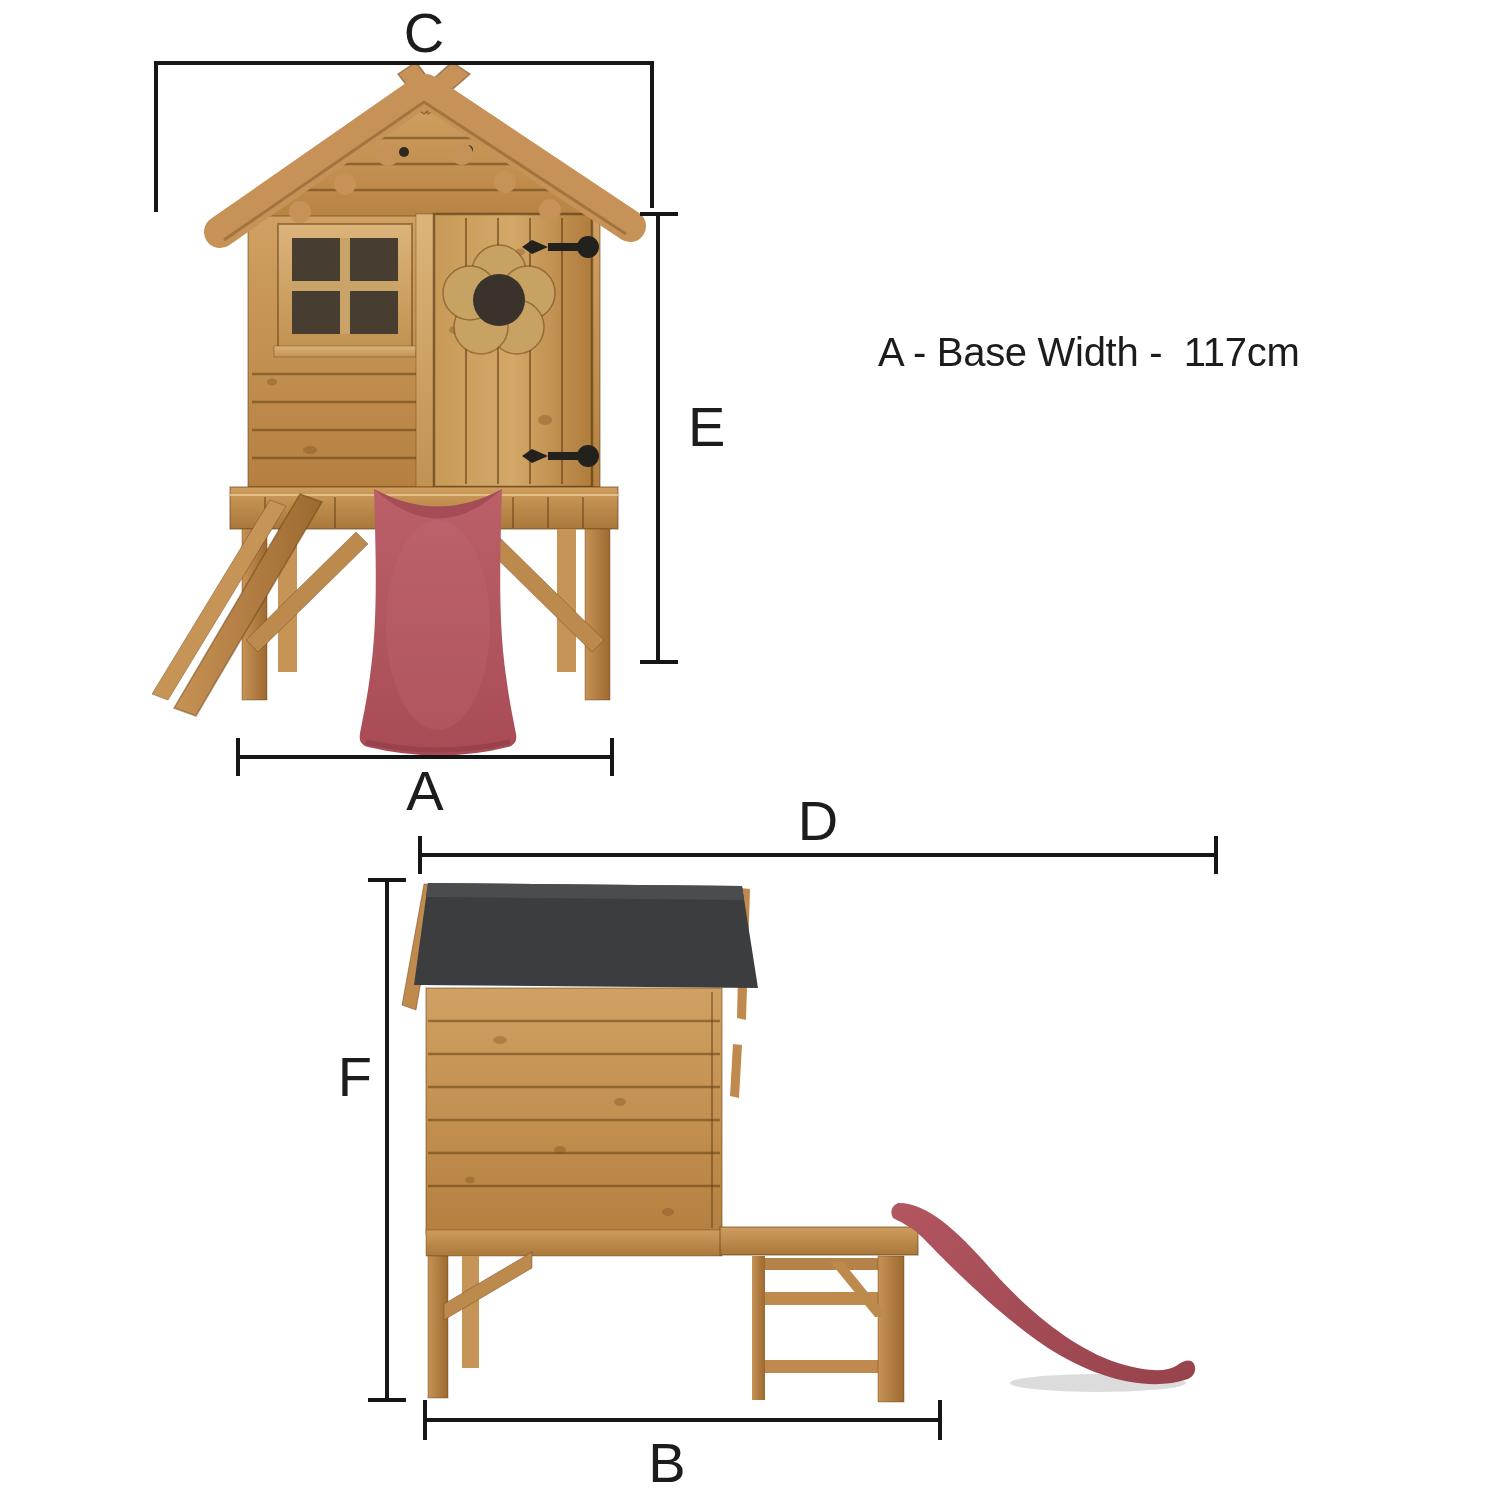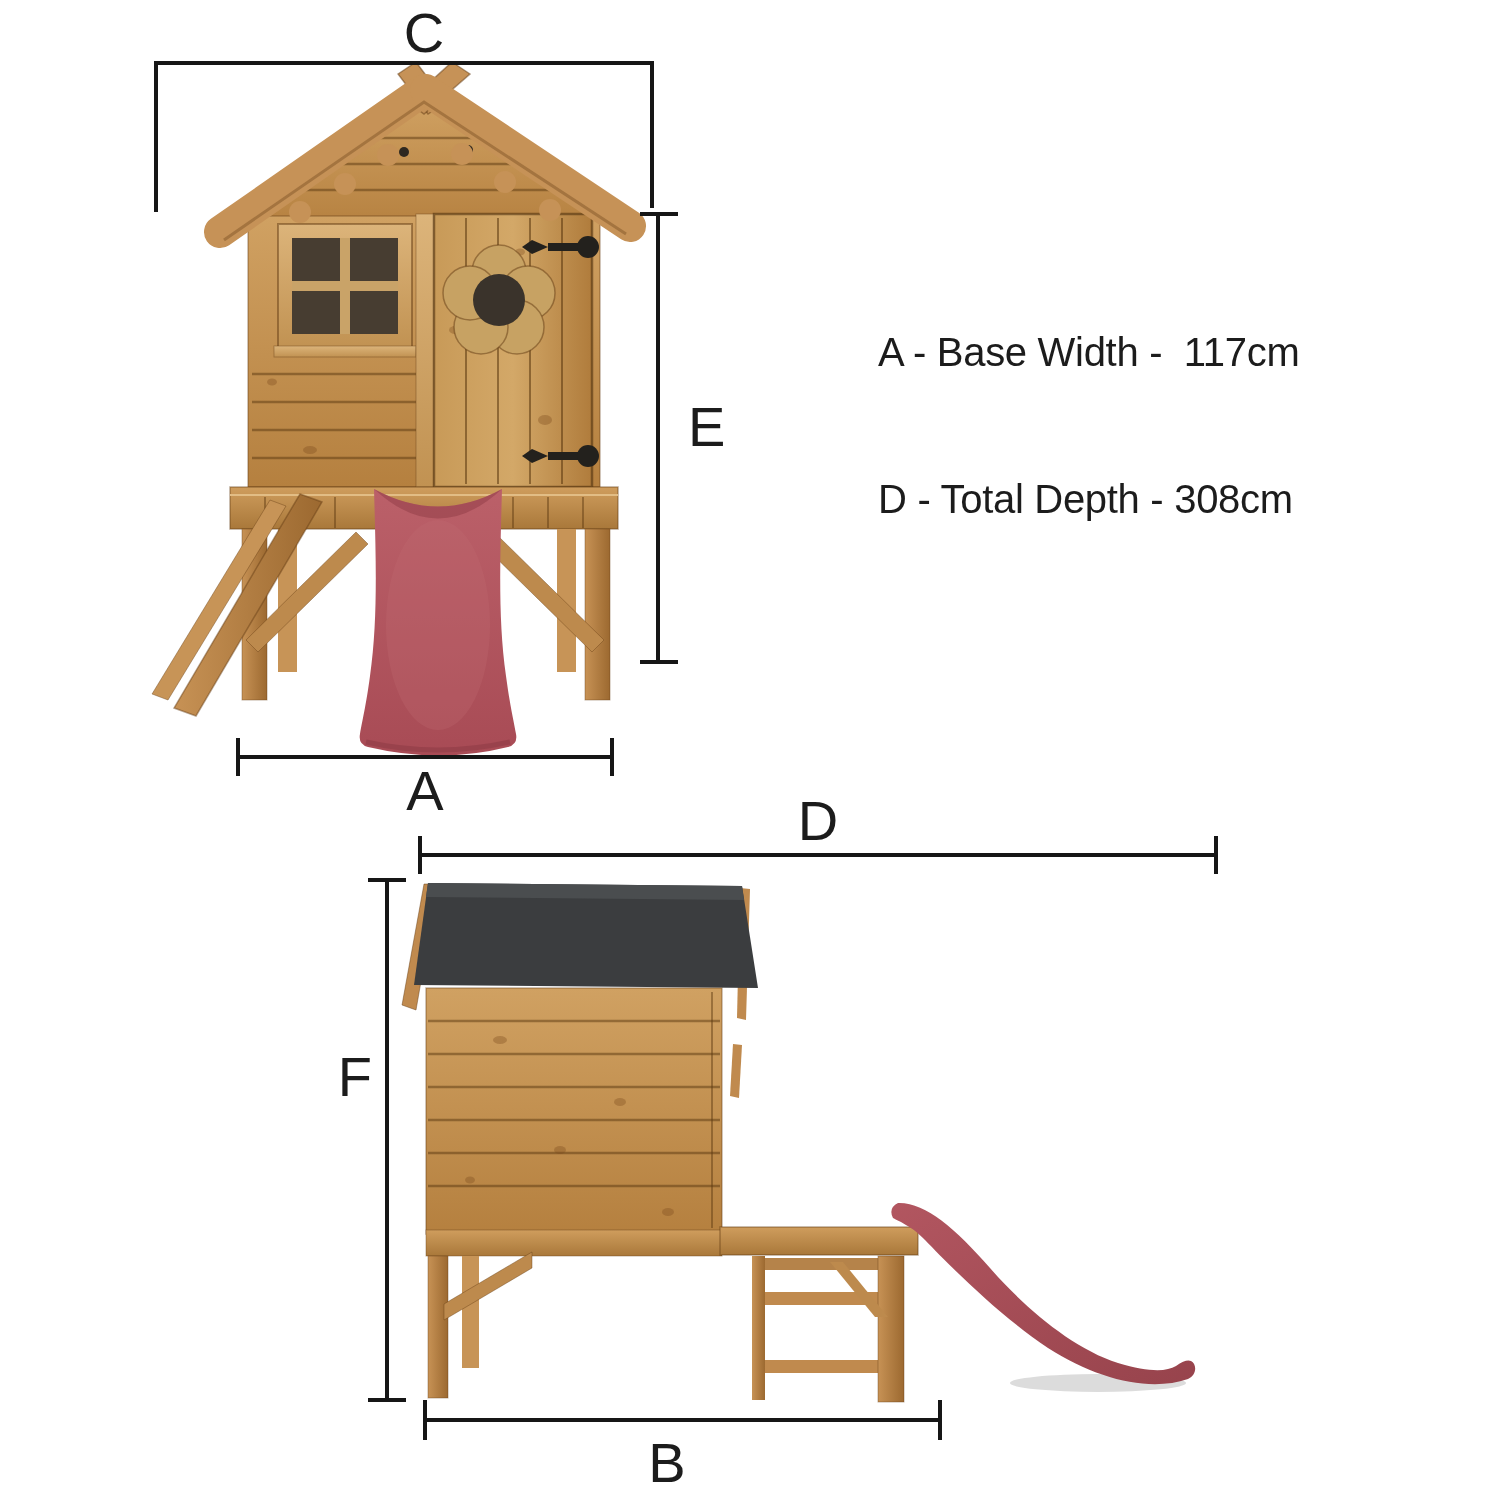--- a/index.html
+++ b/index.html
@@ -12,20 +12,21 @@
   }
   .canvas svg{position:absolute;left:0;top:0;}
   .legend{
     position:absolute;
     left:878px;top:230px;
     color:#1c1c1c;
     font-size:40px;
     line-height:49px;
     white-space:pre;
     letter-spacing:-0.3px;
+    text-align:right;
   }
   .dim-letter{
     font-family:"Liberation Sans",sans-serif;
     font-size:56px;
     fill:#1c1c1c;
   }
 </style>
 </head>
 <body>
 
@@ -270,16 +271,15 @@
     <text class="dim-letter" x="688" y="446" text-anchor="start">E</text>
     <text class="dim-letter" x="425" y="810" text-anchor="middle">A</text>
     <text class="dim-letter" x="818" y="840" text-anchor="middle">D</text>
     <text class="dim-letter" x="372" y="1096" text-anchor="end">F</text>
     <text class="dim-letter" x="667" y="1482" text-anchor="middle">B</text>
   </g>
 </svg>
 
   <div class="legend">
     <div>A - Base Width -  117cm</div>
-    <div>D - Total Depth - 308cm</div>
   </div>
 
 </div>
 
 </body></html>

